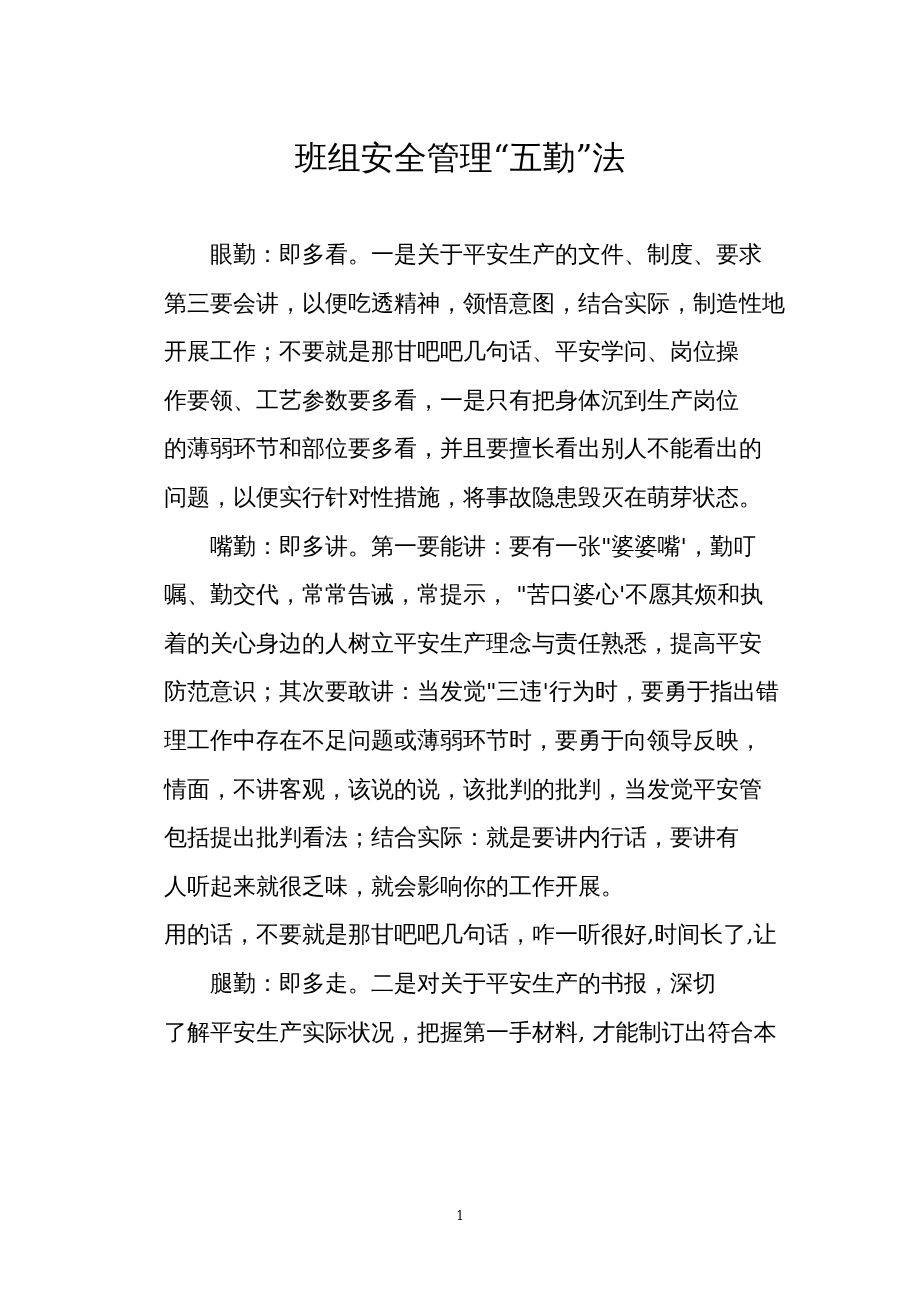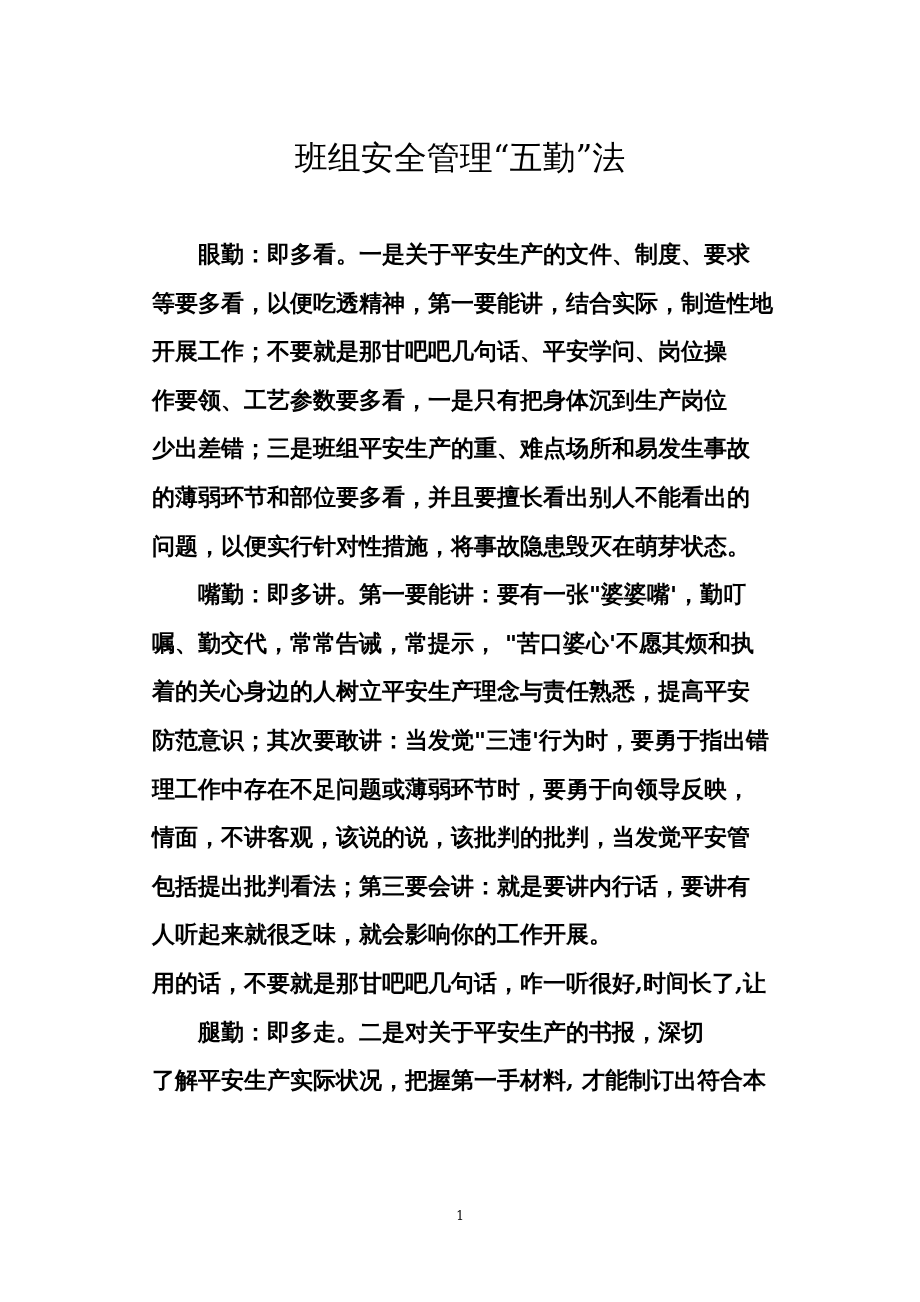--- a/index.html
+++ b/index.html
@@ -30,24 +30,23 @@
       width: 920px;
       text-align: center;
       font-size: 33px;
       line-height: 52px;
       letter-spacing: 0px;
       font-weight: normal;
       margin: 0;
     }
     .body {
       position: absolute;
-      left: 152px;
+      left: 164px;
       top: 230px;
       width: 620px;
-      font-weight: bold;
     }
     .line {
       height: 48.6px;
       line-height: 48.6px;
       font-size: 23px;
       white-space: nowrap;
       overflow: visible;
     }
     .line.indent {
       padding-left: 46px;
@@ -63,33 +62,32 @@
     }
   </style>
 </head>
 <body>
 
 <div class="page">
   <h1 class="title">班组安全管理“五勤”法</h1>
 
   <div class="body">
     <div class="line indent">眼勤：即多看。一是关于平安生产的文件、制度、要求</div>
-    <div class="line">等要多看，以便吃透精神，第一要能讲，结合实际，制造性地</div>
+    <div class="line">第三要会讲，以便吃透精神，领悟意图，结合实际，制造性地</div>
     <div class="line">开展工作；不要就是那甘吧吧几句话、平安学问、岗位操</div>
     <div class="line">作要领、工艺参数要多看，一是只有把身体沉到生产岗位</div>
-    <div class="line">少出差错；三是班组平安生产的重、难点场所和易发生事故</div>
     <div class="line">的薄弱环节和部位要多看，并且要擅长看出别人不能看出的</div>
     <div class="line">问题，以便实行针对性措施，将事故隐患毁灭在萌芽状态。</div>
     <div class="line indent">嘴勤：即多讲。第一要能讲：要有一张"婆婆嘴'，勤叮</div>
     <div class="line">嘱、勤交代，常常告诫，常提示， "苦口婆心'不愿其烦和执</div>
     <div class="line">着的关心身边的人树立平安生产理念与责任熟悉，提高平安</div>
     <div class="line">防范意识；其次要敢讲：当发觉"三违'行为时，要勇于指出错</div>
     <div class="line">理工作中存在不足问题或薄弱环节时，要勇于向领导反映，</div>
     <div class="line">情面，不讲客观，该说的说，该批判的批判，当发觉平安管</div>
-    <div class="line">包括提出批判看法；第三要会讲：就是要讲内行话，要讲有</div>
+    <div class="line">包括提出批判看法；结合实际：就是要讲内行话，要讲有</div>
     <div class="line">人听起来就很乏味，就会影响你的工作开展。</div>
     <div class="line">用的话，不要就是那甘吧吧几句话，咋一听很好,时间长了,让</div>
     <div class="line indent">腿勤：即多走。二是对关于平安生产的书报，深切</div>
     <div class="line">了解平安生产实际状况，把握第一手材料, 才能制订出符合本</div>
   </div>
 
   <div class="page-number">1</div>
 </div>
 
 </body></html>

